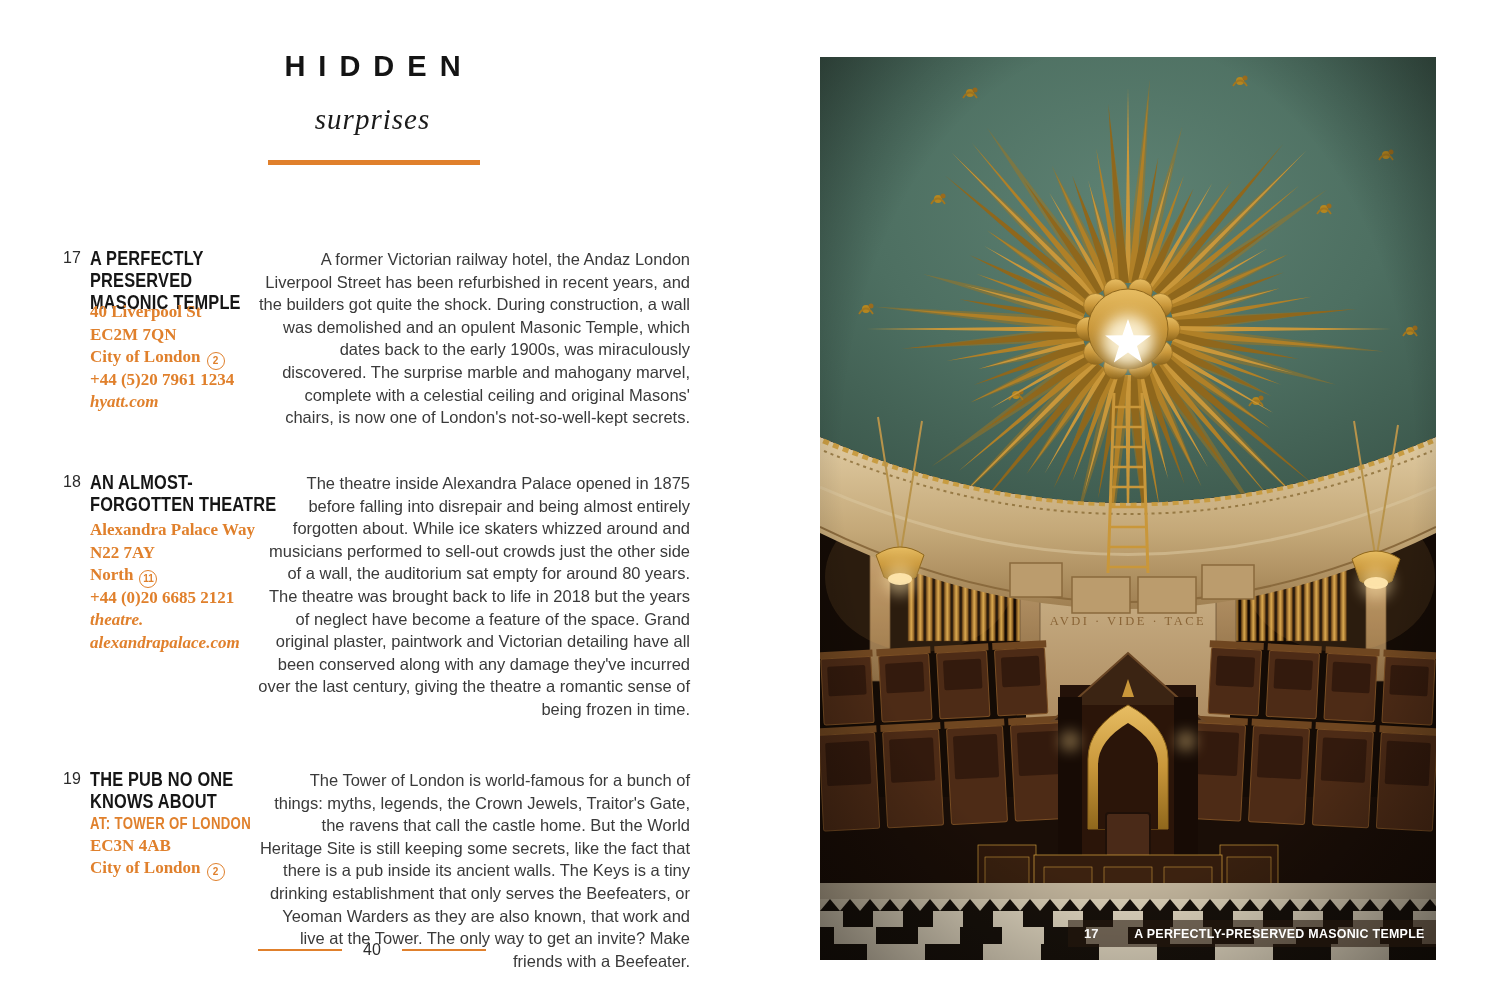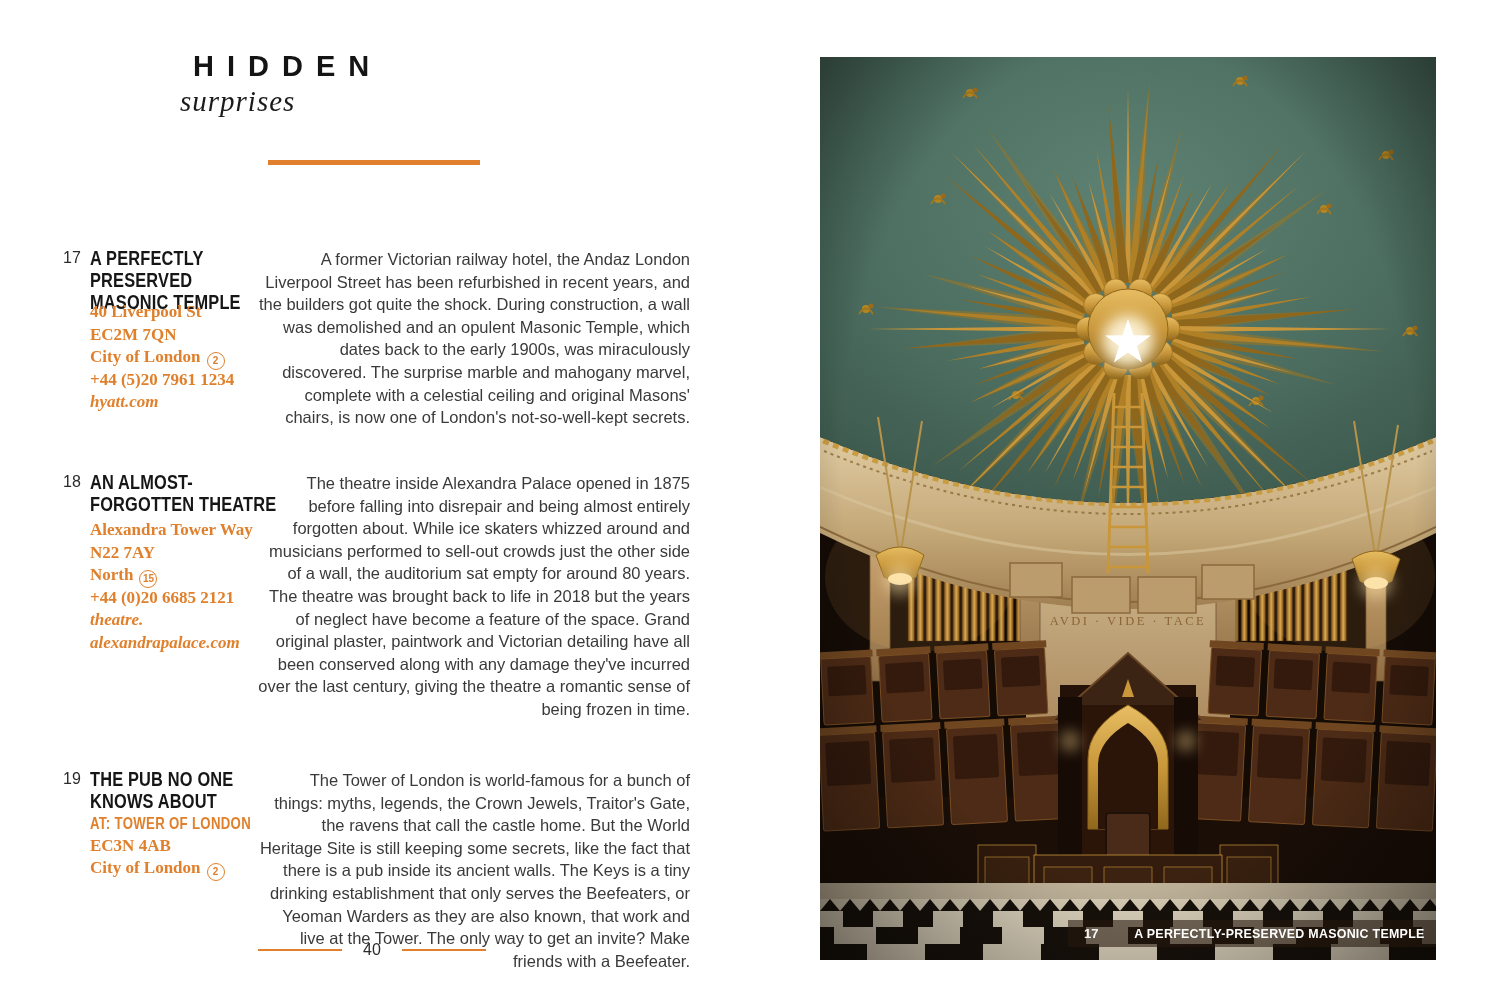--- a/index.html
+++ b/index.html
@@ -2,24 +2,24 @@
 <html style="--accent: #e0802c;"><head>
 <meta charset="utf-8">
 <style>
   html,body{margin:0;padding:0}
   body{
     width:1500px;height:1007px;position:relative;background:#ffffff;
     font-family:"Liberation Sans",sans-serif;overflow:hidden;
     --accent:#e0802c;
   }
   
-  .title-block{position:absolute;left:180px;top:50px;width:385px;text-align:left}
+  .title-block{position:absolute;left:180px;top:50px;width:385px;text-align:center}
   .title-main{font-size:29px;font-weight:700;letter-spacing:13px;text-indent:13px;color:#141414}
   .title-sub{font-family:"Liberation Serif",serif;font-style:italic;font-size:29px;
-             color:#1b1b1b;margin-top:2px;letter-spacing:1px}
+             color:#1b1b1b;margin-top:20px;letter-spacing:1px}
   .title-rule{position:absolute;left:268px;top:160px;width:212px;height:5px;background:var(--accent)}
 
   .entry{position:absolute;left:0;width:760px;height:1px}
   .e-num{position:absolute;left:63px;top:2px;font-size:16px;color:#2b2b2b}
   .e-head{position:absolute;left:90px;top:0;font-weight:700;font-size:19.5px;line-height:22px;
           color:#161616;transform:scaleX(.84);transform-origin:left top;letter-spacing:.2px}
   .e-head div{white-space:nowrap}
   .e-addr{position:absolute;left:90px;font-family:"Liberation Serif",serif;font-weight:700;
           font-size:17px;line-height:22.5px;color:var(--accent)}
   .e-addr .it{font-style:italic}
@@ -70,23 +70,23 @@
   <div class="e-body">A former Victorian railway hotel, the Andaz London Liverpool Street has been refurbished in recent years, and the builders got quite the shock. During construction, a wall was demolished and an opulent Masonic Temple, which dates back to the early 1900s, was miraculously discovered. The surprise marble and mahogany marvel, complete with a celestial ceiling and original Masons' chairs, is now one of London's not-so-well-kept secrets.</div>
 </section>
 
 <section class="entry" style="top:471px">
   <div class="e-num">18</div>
   <div class="e-head">
     <div>AN ALMOST-</div>
     <div>FORGOTTEN THEATRE</div>
   </div>
   <div class="e-addr" style="top:48px">
-    <div>Alexandra Tower Way</div>
+    <div>Alexandra Palace Way</div>
     <div>N22 7AY</div>
-    <div><span>North</span><span class="zone">15</span></div>
+    <div><span>North</span><span class="zone">11</span></div>
     <div>+44 (0)20 6685 2121</div>
     <div class="it">theatre.</div>
     <div class="it">alexandrapalace.com</div>
   </div>
   <div class="e-body">The theatre inside Alexandra Palace opened in 1875 before falling into disrepair and being almost entirely forgotten about. While ice skaters whizzed around and musicians performed to sell-out crowds just the other side of a wall, the auditorium sat empty for around 80 years. The theatre was brought back to life in 2018 but the years of neglect have become a feature of the space. Grand original plaster, paintwork and Victorian detailing have all been conserved along with any damage they've incurred over the last century, giving the theatre a romantic sense of being frozen in time.</div>
 </section>
 
 <section class="entry" style="top:768px">
   <div class="e-num">19</div>
   <div class="e-head">

